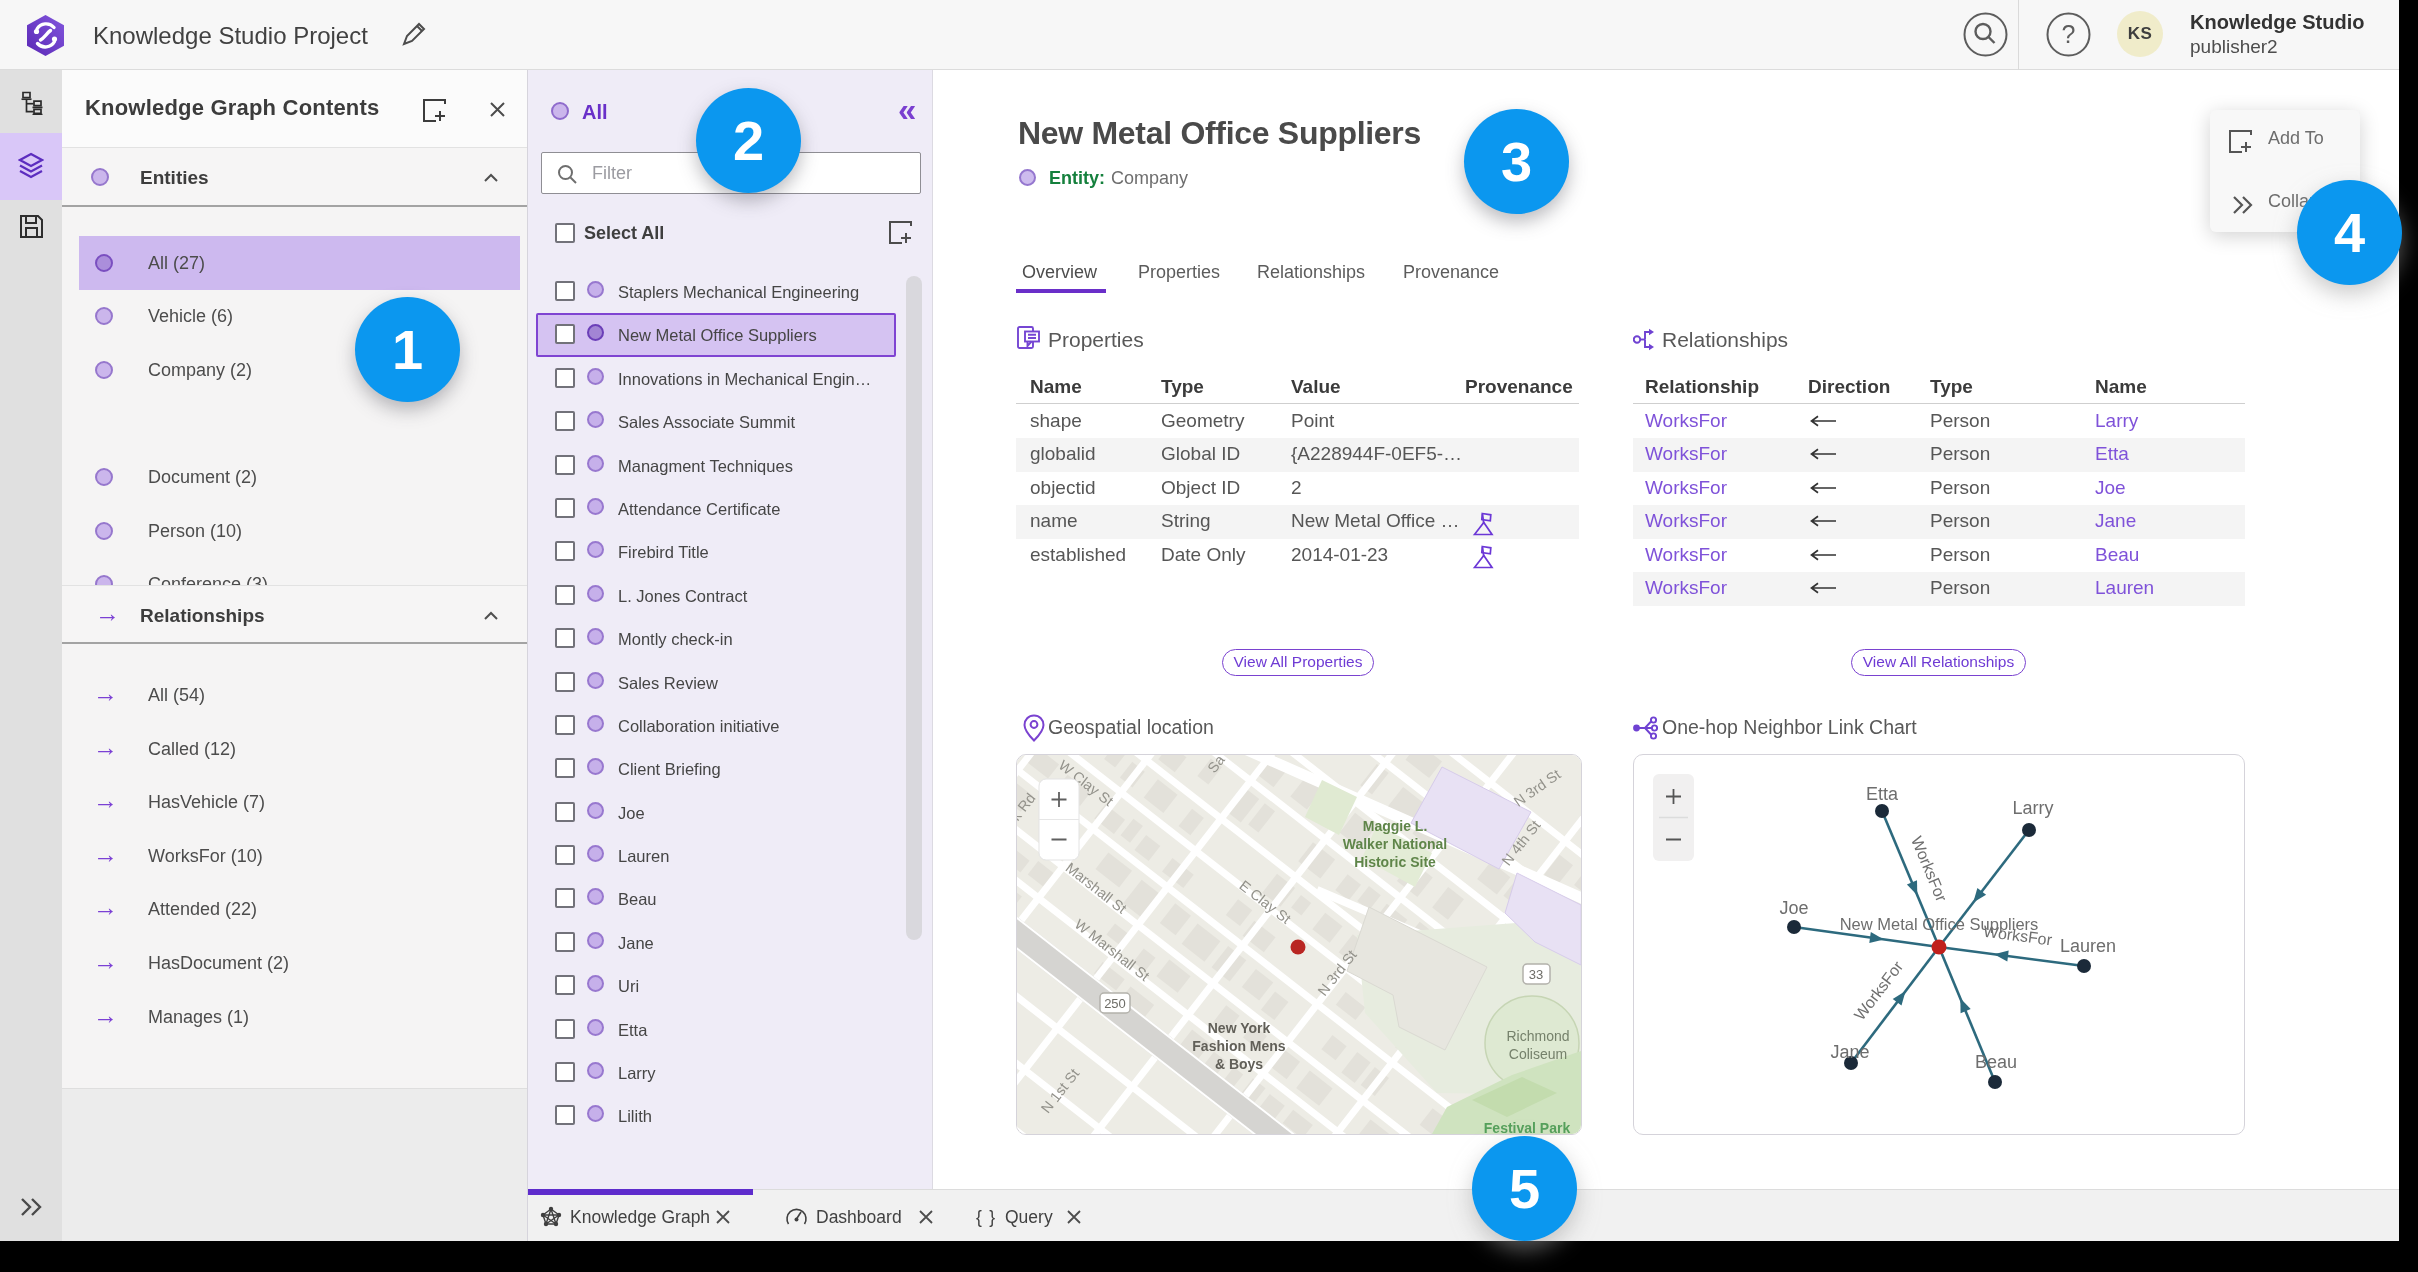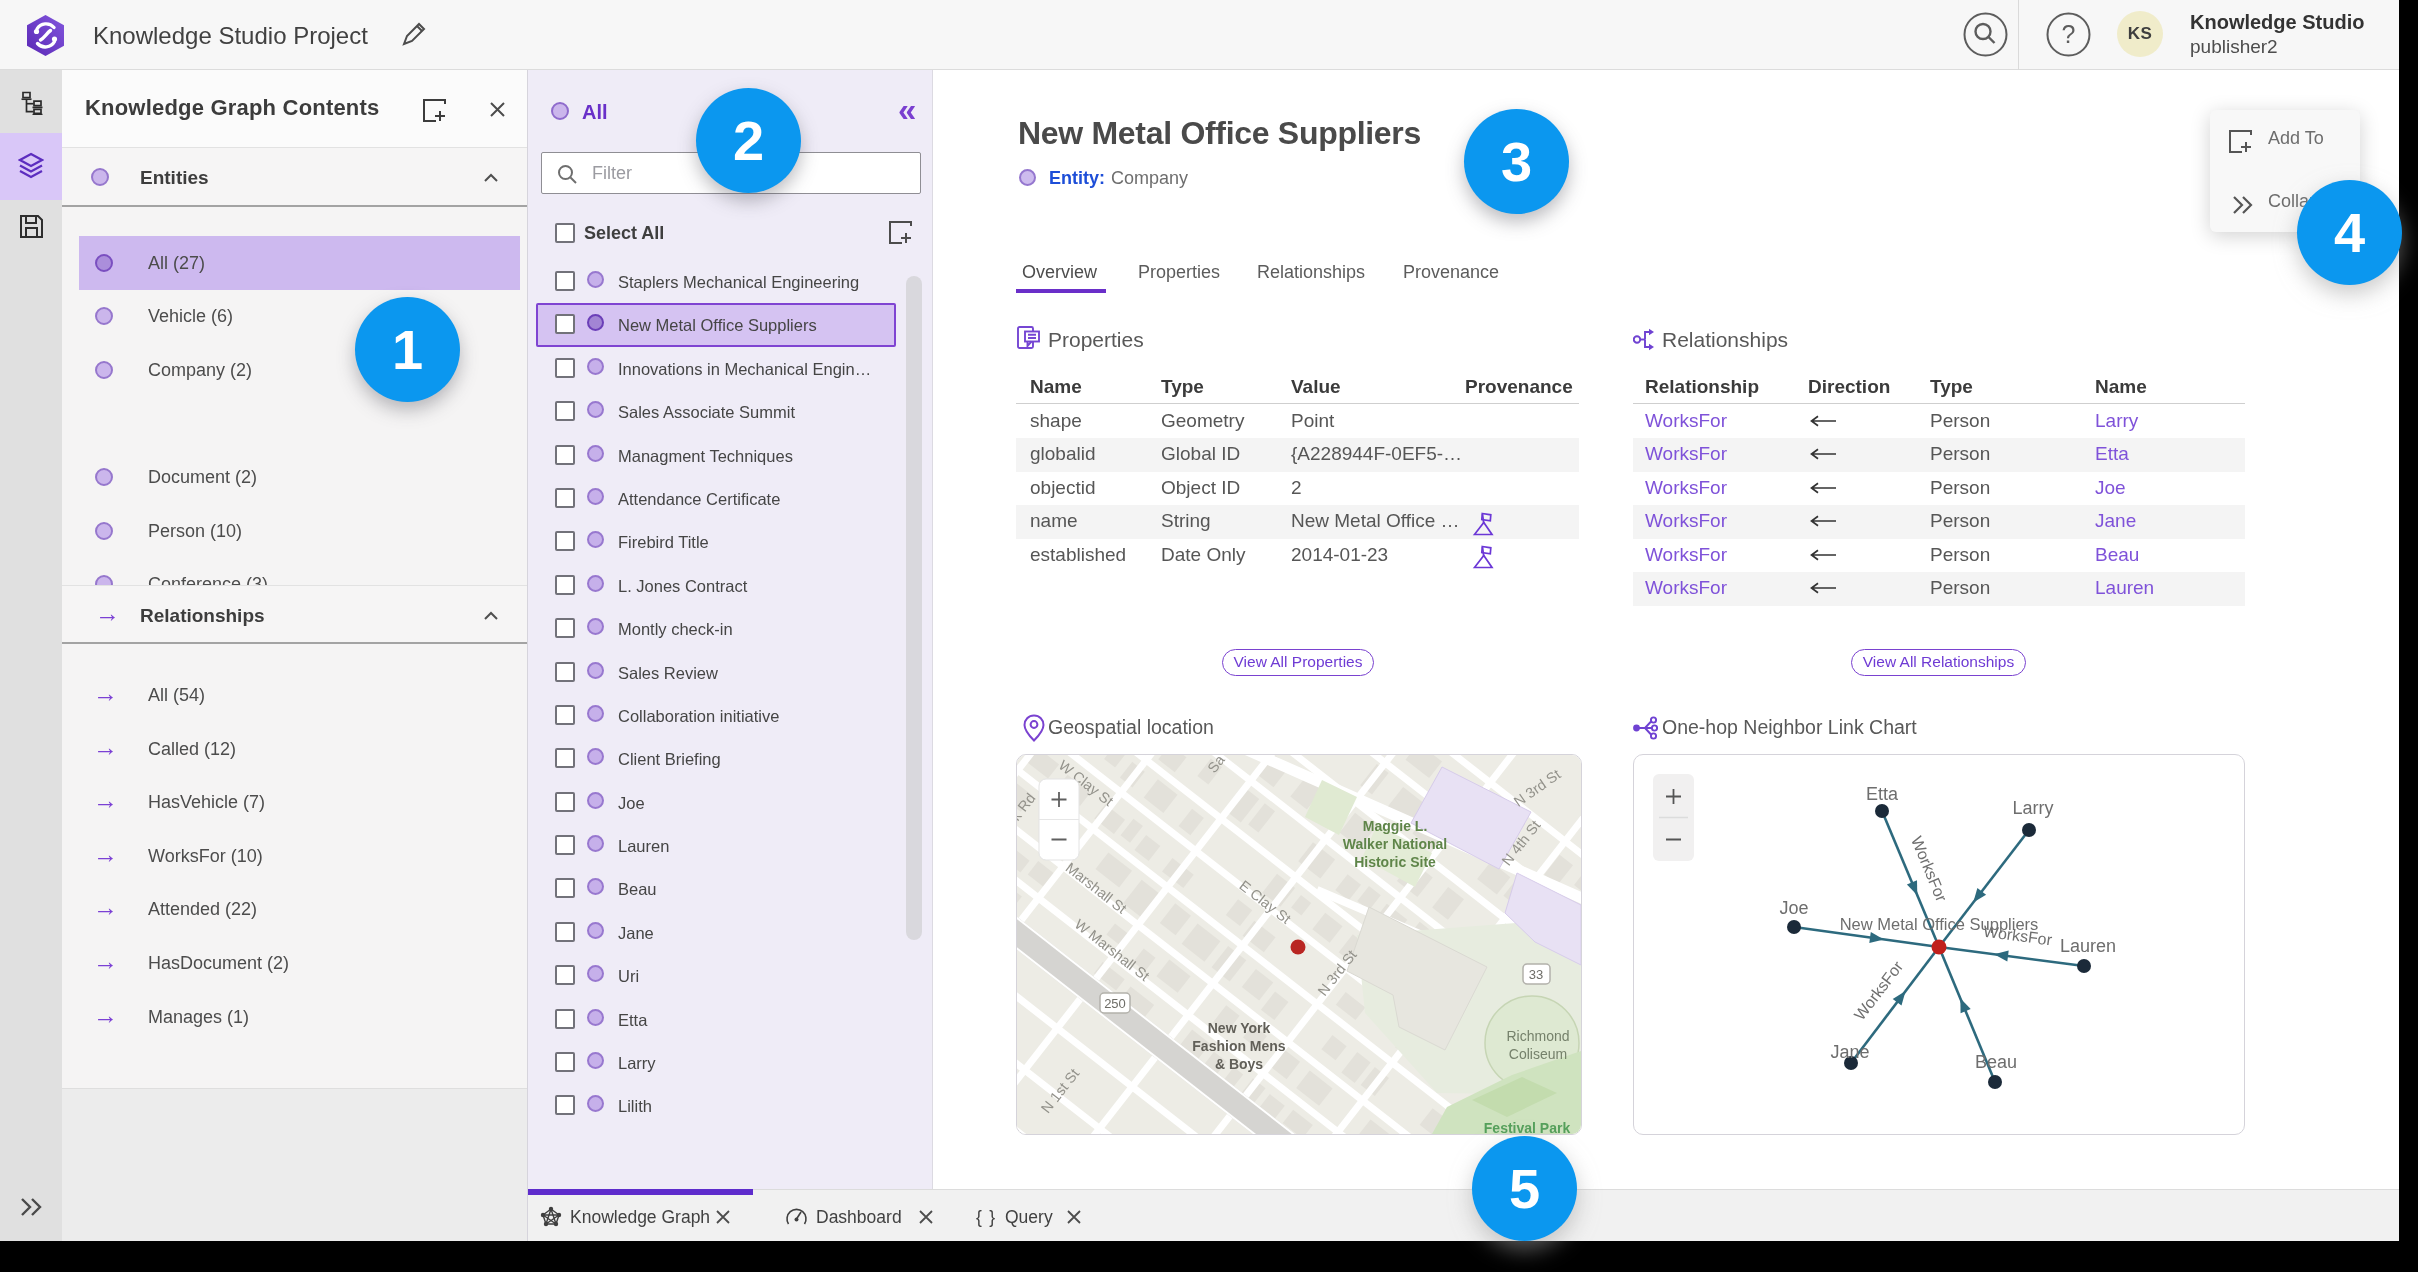--- a/index.html
+++ b/index.html
@@ -35,34 +35,34 @@
 .sel1 { position:absolute; left:17px; top:0px; width:441px; height:54px; background:#cdb9ef; }
 
 
 #p2 { position:absolute; left:528px; top:70px; width:405px; height:1119px; background:#efecf7; border-right:1px solid #dcdae2; }
 #p2title { position:absolute; left:582px; top:101px; font-size:20px; font-weight:700; color:#6930c9; }
 #p2coll { position:absolute; left:898px; top:91px; font-size:33px; color:#7a3fd0; font-weight:600; }
 #filter { position:absolute; left:541px; top:152px; width:380px; height:42px; background:#fff; border:1px solid #8f8e94; border-radius:2px; }
 #filter .ph { position:absolute; left:50px; top:10px; font-size:18px; color:#9b9ba1; }
 .cb { position:absolute; width:20px; height:20px; border:2px solid #72727a; border-radius:2px; background:#fff; }
 #selall-lbl { position:absolute; left:584px; top:223px; font-size:18px; color:#3f3f3f; font-weight:700; }
-#p2list { position:absolute; left:528px; top:260px; width:405px; }
+#p2list { position:absolute; left:528px; top:270px; width:405px; }
 .p2row { position:relative; width:100%; height:43.4px; }
 .p2row .cb2 { position:absolute; left:27px; top:11px; width:20px; height:20px; border:2px solid #72727a; border-radius:2px; background:#fff; }
 .p2row .circ { position:absolute; left:59px; top:11px; width:17px; height:17px; border-radius:50%; background:#c6b0ea; border:2px solid #9878cf; }
 .p2row .lbl { position:absolute; left:90px; top:13px; font-size:16.5px; color:#454545; }
 #p2sel { position:absolute; left:8px; top:0px; width:360px; height:44px; background:#d5c3f2; border:2px solid #7f44d2; border-radius:2px; }
 #p2scroll { position:absolute; left:906px; top:276px; width:16px; height:664px; background:#d9d8dd; border-radius:8px; }
 
 
 #main { position:absolute; left:933px; top:70px; width:1466px; height:1119px; background:#fff; }
 h1 { position:absolute; left:85px; top:45px; font-size:32px; letter-spacing:-0.3px; font-weight:700; color:#4a4a4a; }
 #entity-line { position:absolute; left:86px; top:97px; }
 #entity-line .circ { position:absolute; left:0px; top:2px; width:17px; height:17px; border-radius:50%; background:#cdbbee; border:2px solid #9577cf; }
-#entity-line .b { position:absolute; left:30px; top:1px; font-size:18px; font-weight:700; color:#1d4ed8; }
+#entity-line .b { position:absolute; left:30px; top:1px; font-size:18px; font-weight:700; color:#15803d; }
 #entity-line .r { position:absolute; left:92px; top:1px; font-size:18px; color:#6e6e6e; }
 #tabs { position:absolute; left:0px; top:192px; font-size:18px; color:#5c5c5c; }
 #tabs span { position:absolute; top:0; white-space:nowrap; }
 #tab-underline { position:absolute; left:83px; top:219px; width:90px; height:4px; background:#6a2fc9; }
 
 .sechdr { position:absolute; font-size:21px; color:#585858; }
 .tblhead { position:absolute; font-size:19px; font-weight:700; color:#3b3b3b; }
 .tbldiv { position:absolute; height:1px; background:#cfcfcf; }
 .zebra { position:absolute; background:#f4f4f4; }
 .cell { position:absolute; font-size:19px; color:#565656; white-space:nowrap; }

